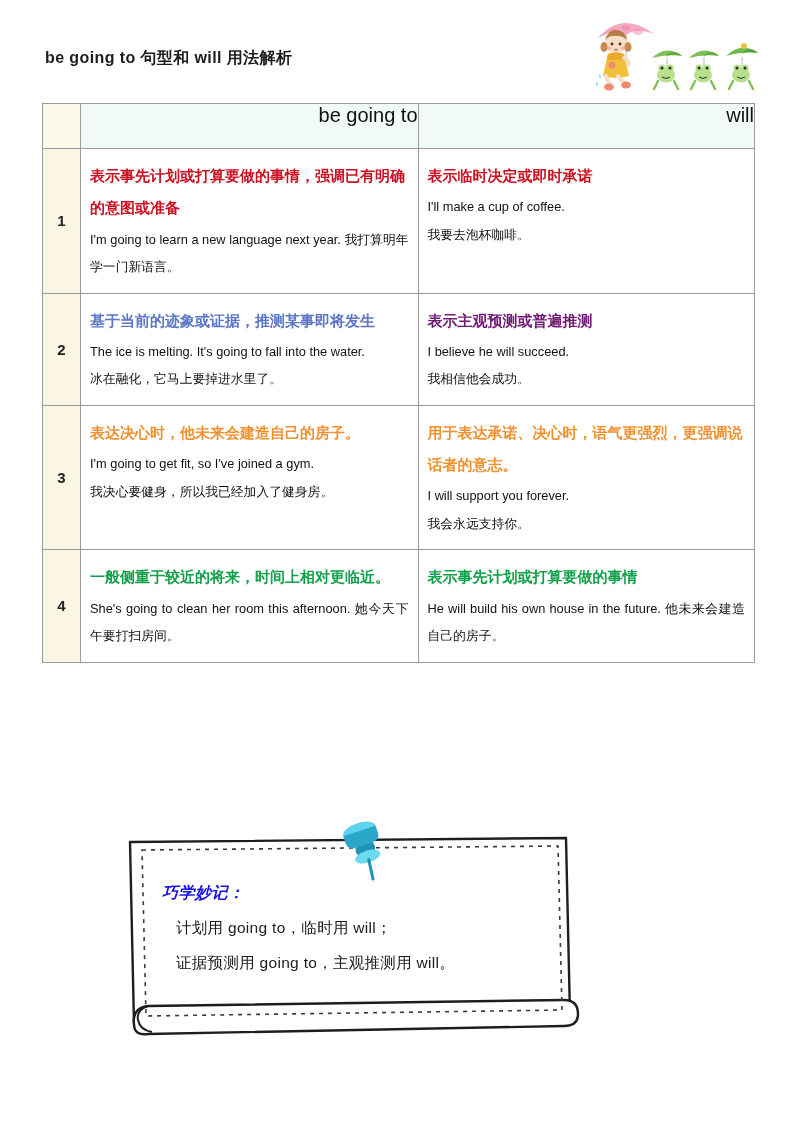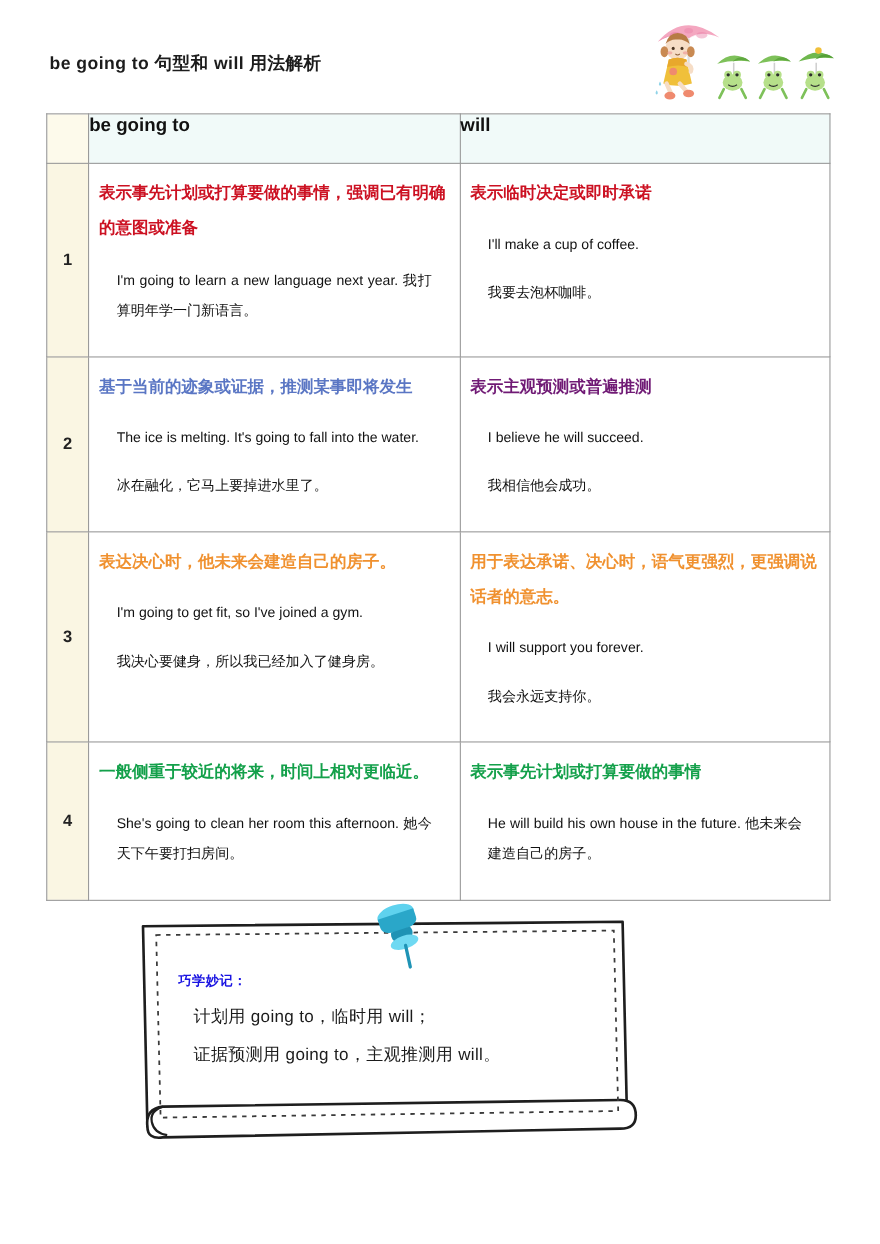--- a/index.html
+++ b/index.html
@@ -54,23 +54,23 @@
     border: 1px solid #9a9a9a;
     vertical-align: top;
     padding: 0;
   }
   .col-num   { width: 38px; }
   .col-going { width: 337px; }
   .col-will  { width: 336px; }
 
   thead th {
     background: #f1faf9;
-    text-align: left;
-    font-size: 17px;
-    font-weight: bold;
+    text-align: right;
+    font-size: 20px;
+    font-weight: normal;
     height: 44px;
     vertical-align: middle;
     color: #111;
   }
   thead th.num-head { background: #fdfaeb; }
 
   td.num-cell {
     background: #faf6e3;
     text-align: center;
     vertical-align: middle;
@@ -84,21 +84,21 @@
   }
   .lead {
     font-size: 15px;
     font-weight: bold;
     line-height: 2.15;
     margin: 0 0 1px 0;
   }
   .ex {
     font-size: 12.8px;
     line-height: 2.15;
-    margin: 16px;
+    margin: 0;
     color: #111;
     text-align: justify;
     text-justify: inter-word;
   }
   .ex.last { text-align: left; }
 
   
   .note-card {
     position: absolute;
     left: 108px;
@@ -106,25 +106,26 @@
     width: 480px;
     height: 235px;
   }
   .note-text-wrap {
     position: absolute;
     left: 52px;
     top: 55px;
     width: 400px;
   }
   .note-title {
-    font-size: 12px;
+    font-size: 16px;
     font-weight: bold;
     color: #1a14e2;
     margin: 0 0 14px 2px;
     letter-spacing: 0.5px;
+    font-style: italic;
   }
   .note-line {
     font-size: 15.5px;
     color: #1b1b1b;
     margin: 0 0 14px 16px;
     letter-spacing: 0.3px;
   }
 </style>
 </head>
 <body>

